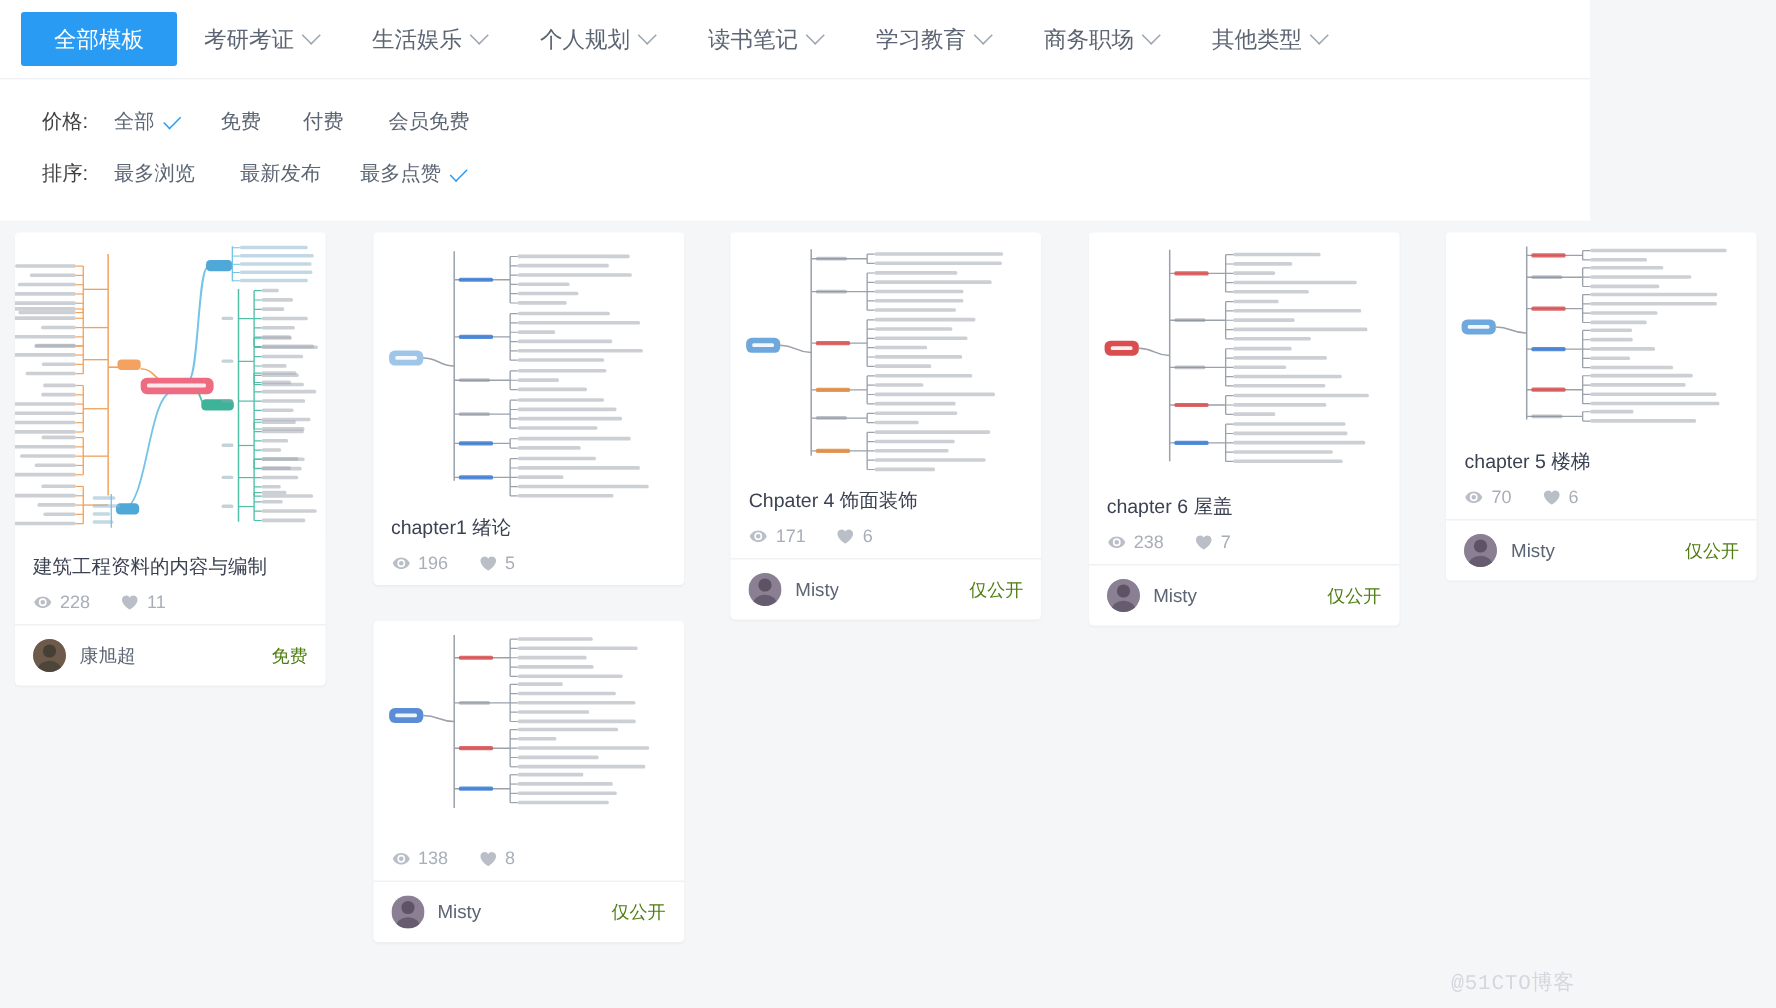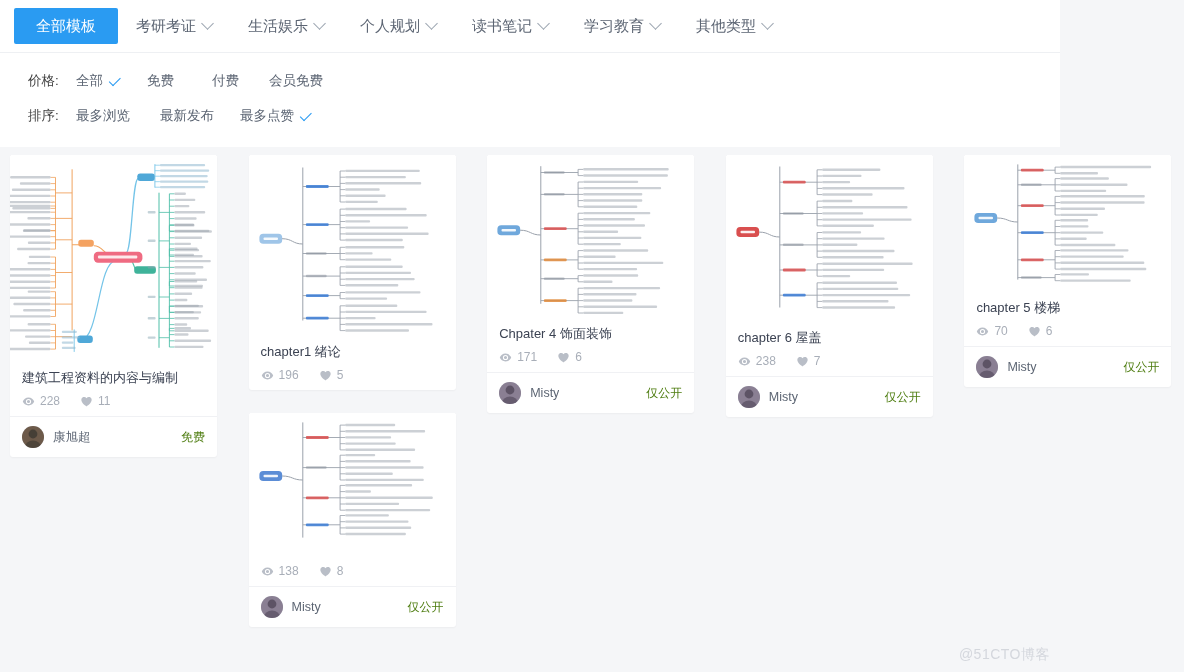--- a/index.html
+++ b/index.html
@@ -92,21 +92,21 @@
   }
   .avatar svg { display:block; }
   .author { font-size: 12.5px; color: #5c6573; margin-left: 9px;
             white-space: nowrap; overflow: hidden; text-overflow: ellipsis; }
   .tag { margin-left: auto; font-size: 12px; color: #4d7c0f; white-space: nowrap; }
 
   
   .watermark {
     position: absolute; right: 10px; bottom: 8px;
     font-size: 14px; color: #d4d7dd; letter-spacing: .5px;
-    pointer-events: none; user-select: none;
+    pointer-events: none; user-select: none; font-family: Liberation Mono, monospace;
   }
 </style>
 </head>
 <body>
 
 <div class="page">
 
   <div class="navbar">
       <div class="nav-tab active">
         <span>全部模板</span>
@@ -122,39 +122,43 @@
       <div class="nav-tab">
         <span>个人规划</span>
         <span class="caret"></span>
       </div>
       <div class="nav-tab">
         <span>读书笔记</span>
         <span class="caret"></span>
       </div>
       <div class="nav-tab">
         <span>学习教育</span>
+        <span class="caret"></span>
+      </div>
+      <div class="nav-tab">
+        <span>商务职场</span>
         <span class="caret"></span>
       </div>
       <div class="nav-tab">
         <span>其他类型</span>
         <span class="caret"></span>
       </div>
     </div>
 
   <div class="filters">
       <div class="filter-row">
         <div class="filter-label">价格:</div>
         <div class="filter-opt first" style="margin-left: 0px;">
           <span>全部</span>
           <span class="check"></span>
         </div>
         <div class="filter-opt" style="margin-left: 26px;">
           <span>免费</span>
         </div>
-        <div class="filter-opt" style="margin-left: 38px;">
+        <div class="filter-opt" style="margin-left: 28px;">
           <span>付费</span>
         </div>
         <div class="filter-opt" style="margin-left: 30px;">
           <span>会员免费</span>
         </div>
       </div>
       <div class="filter-row">
         <div class="filter-label">排序:</div>
         <div class="filter-opt first" style="margin-left: 0px;">
           <span>最多浏览</span>

